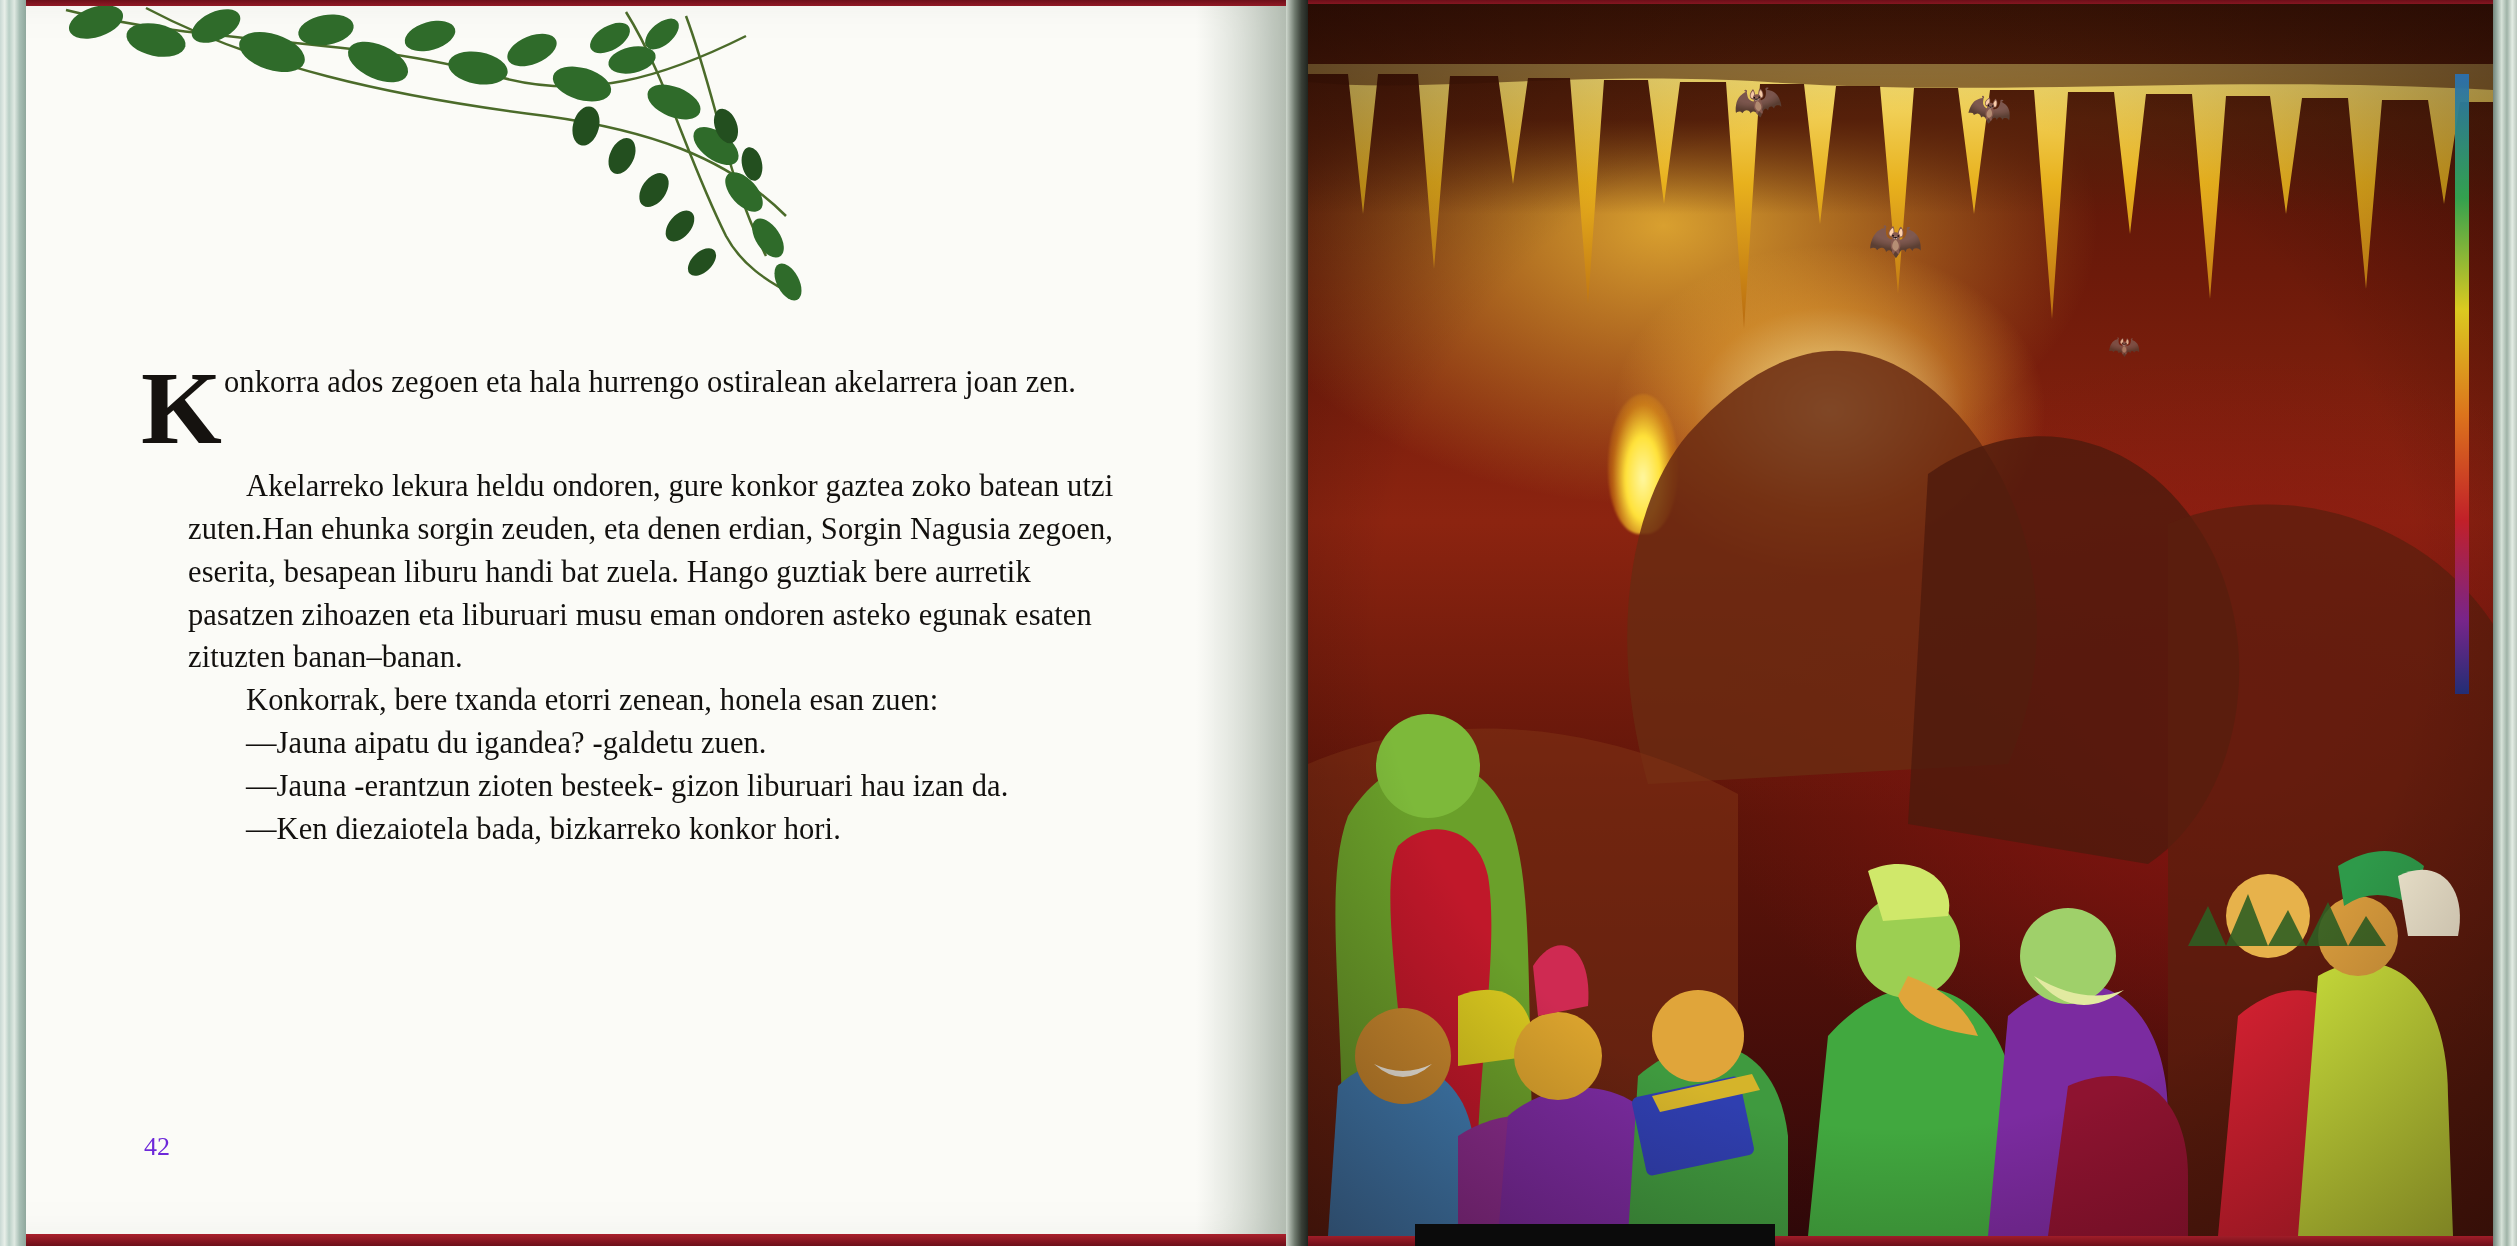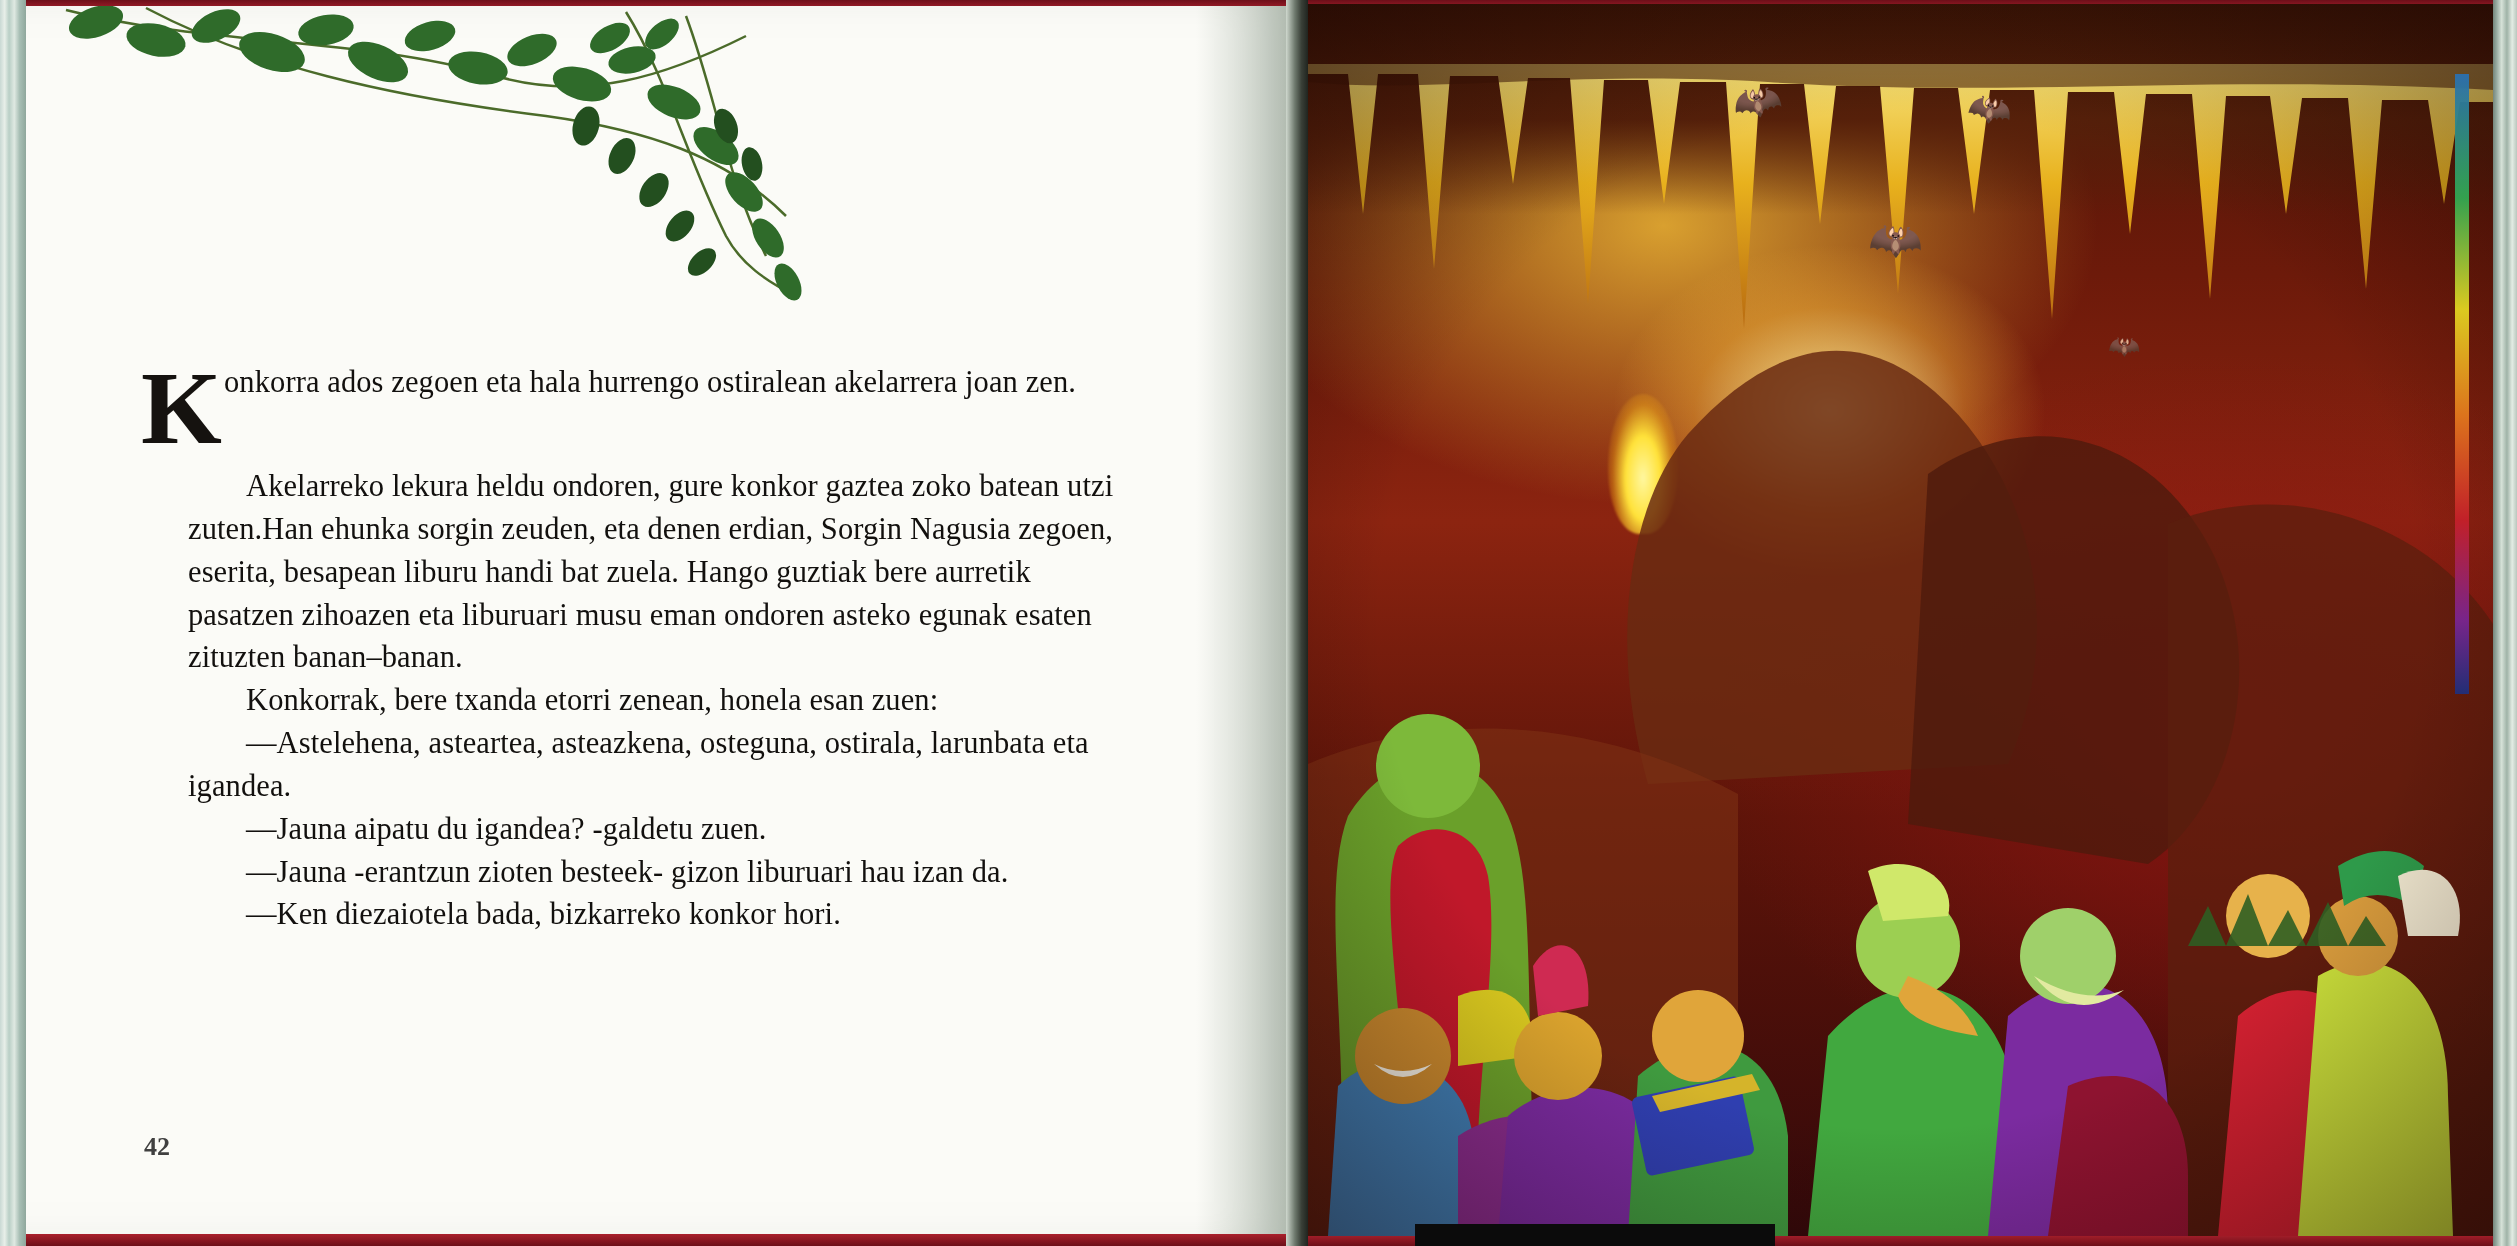--- a/index.html
+++ b/index.html
@@ -105,22 +105,21 @@
     font-weight: 700;
     margin: 2px 2px 0 0;
     color: #15120f;
     font-family: "Liberation Serif", serif;
   }
   .page-number {
     position: absolute;
     left: 118px;
     bottom: 72px;
     font-size: 26px;
-    color: #404040;
-    font-weight: bold;
+    color: #6d28d9;
   }
 
   
   .page-right {
     position: absolute;
     left: 1308px; top: 4px;
     width: 1185px; height: 1232px;
     overflow: hidden;
     background: #2b0b08;
   }
@@ -232,21 +231,20 @@
       </g>
     </svg>
 
     <div class="text-col">
       <p class="dropcap-para">
         <span class="dropcap">K</span>
         <span>onkorra ados zegoen eta hala hurrengo ostiralean akelarrera joan zen.</span>
       </p>
       <p class="indent">Akelarreko lekura heldu ondoren, gure konkor gaztea zoko batean utzi zuten.Han ehunka sorgin zeuden, eta denen erdian, Sorgin Nagusia zegoen, eserita, besapean liburu handi bat zuela. Hango guztiak bere aurretik pasatzen zihoazen eta liburuari musu eman ondoren asteko egunak esaten zituzten banan–banan.</p>
       <p class="indent">Konkorrak, bere txanda etorri zenean, honela esan zuen:</p>
-      <p class="indent">—Astelehena, asteartea, asteazkena, osteguna, ostirala, larunbata eta igandea.</p>
       <p class="indent">—Jauna aipatu du igandea? -galdetu zuen.</p>
       <p class="indent">—Jauna -erantzun zioten besteek- gizon liburuari hau izan da.</p>
       <p class="indent">—Ken diezaiotela bada, bizkarreko konkor hori.</p>
     </div>
 
     <div class="page-number">42</div>
     <div class="gutter-shade"></div>
   </div>
 
   <div class="spine-band"></div>

